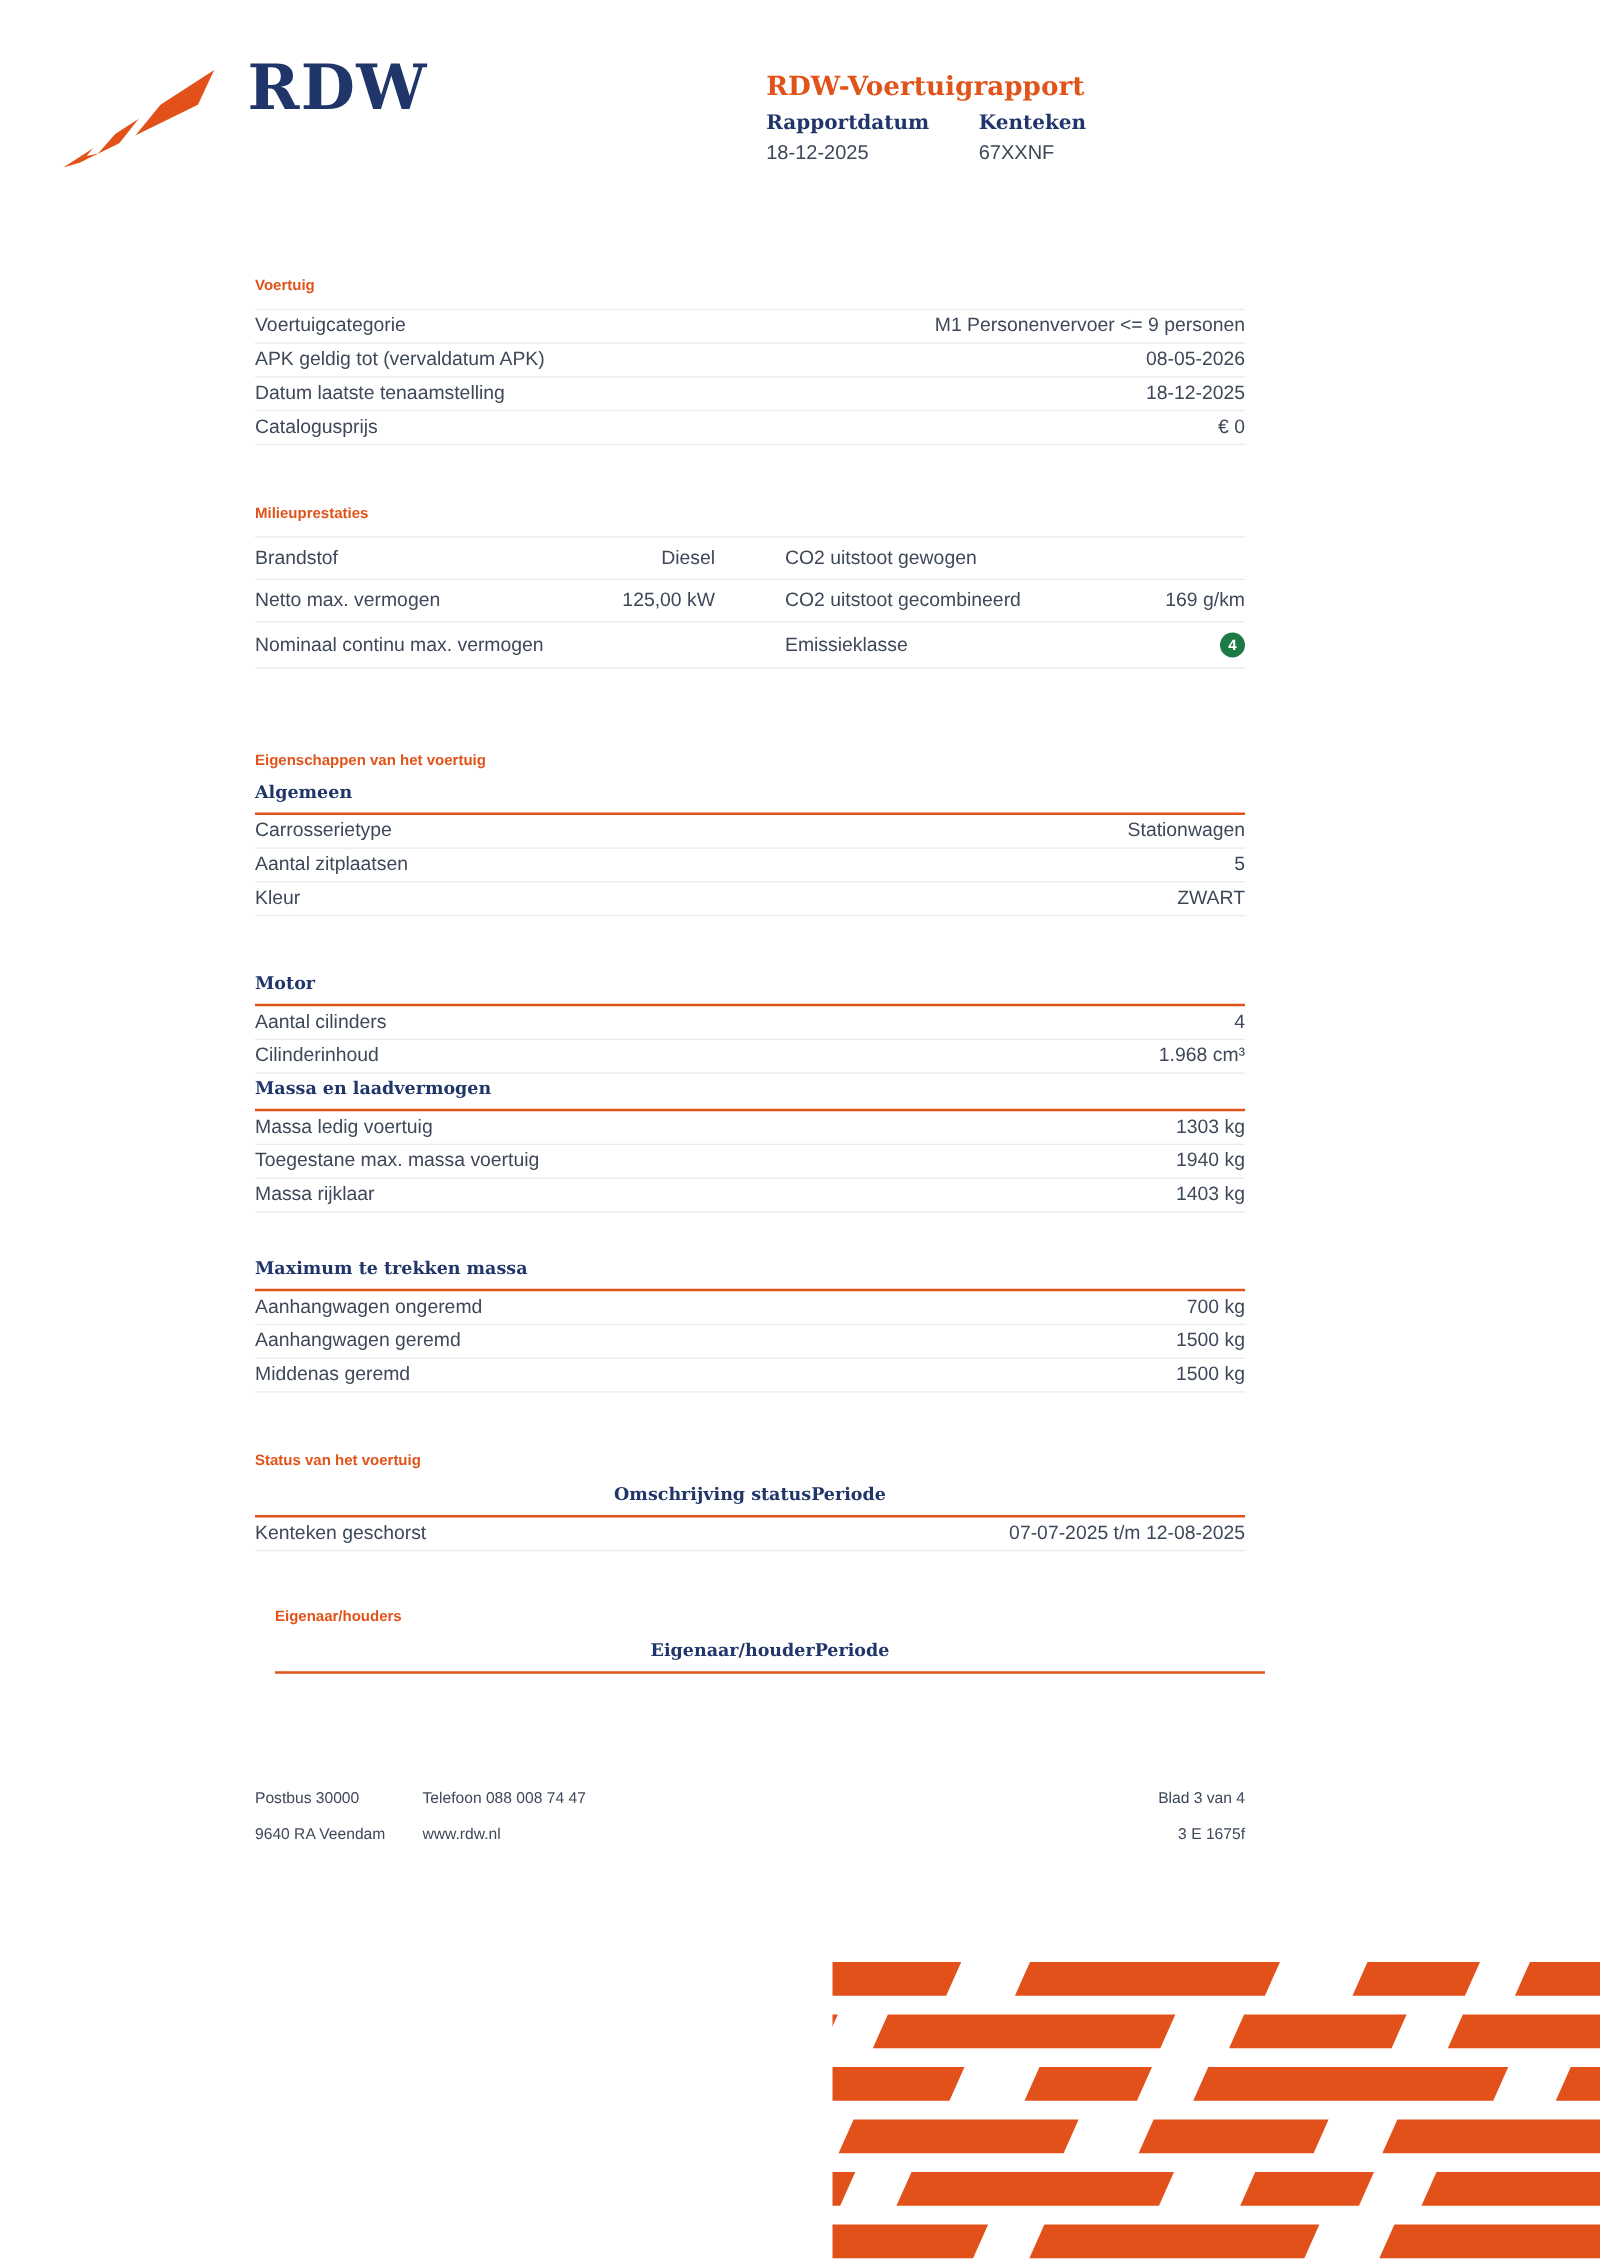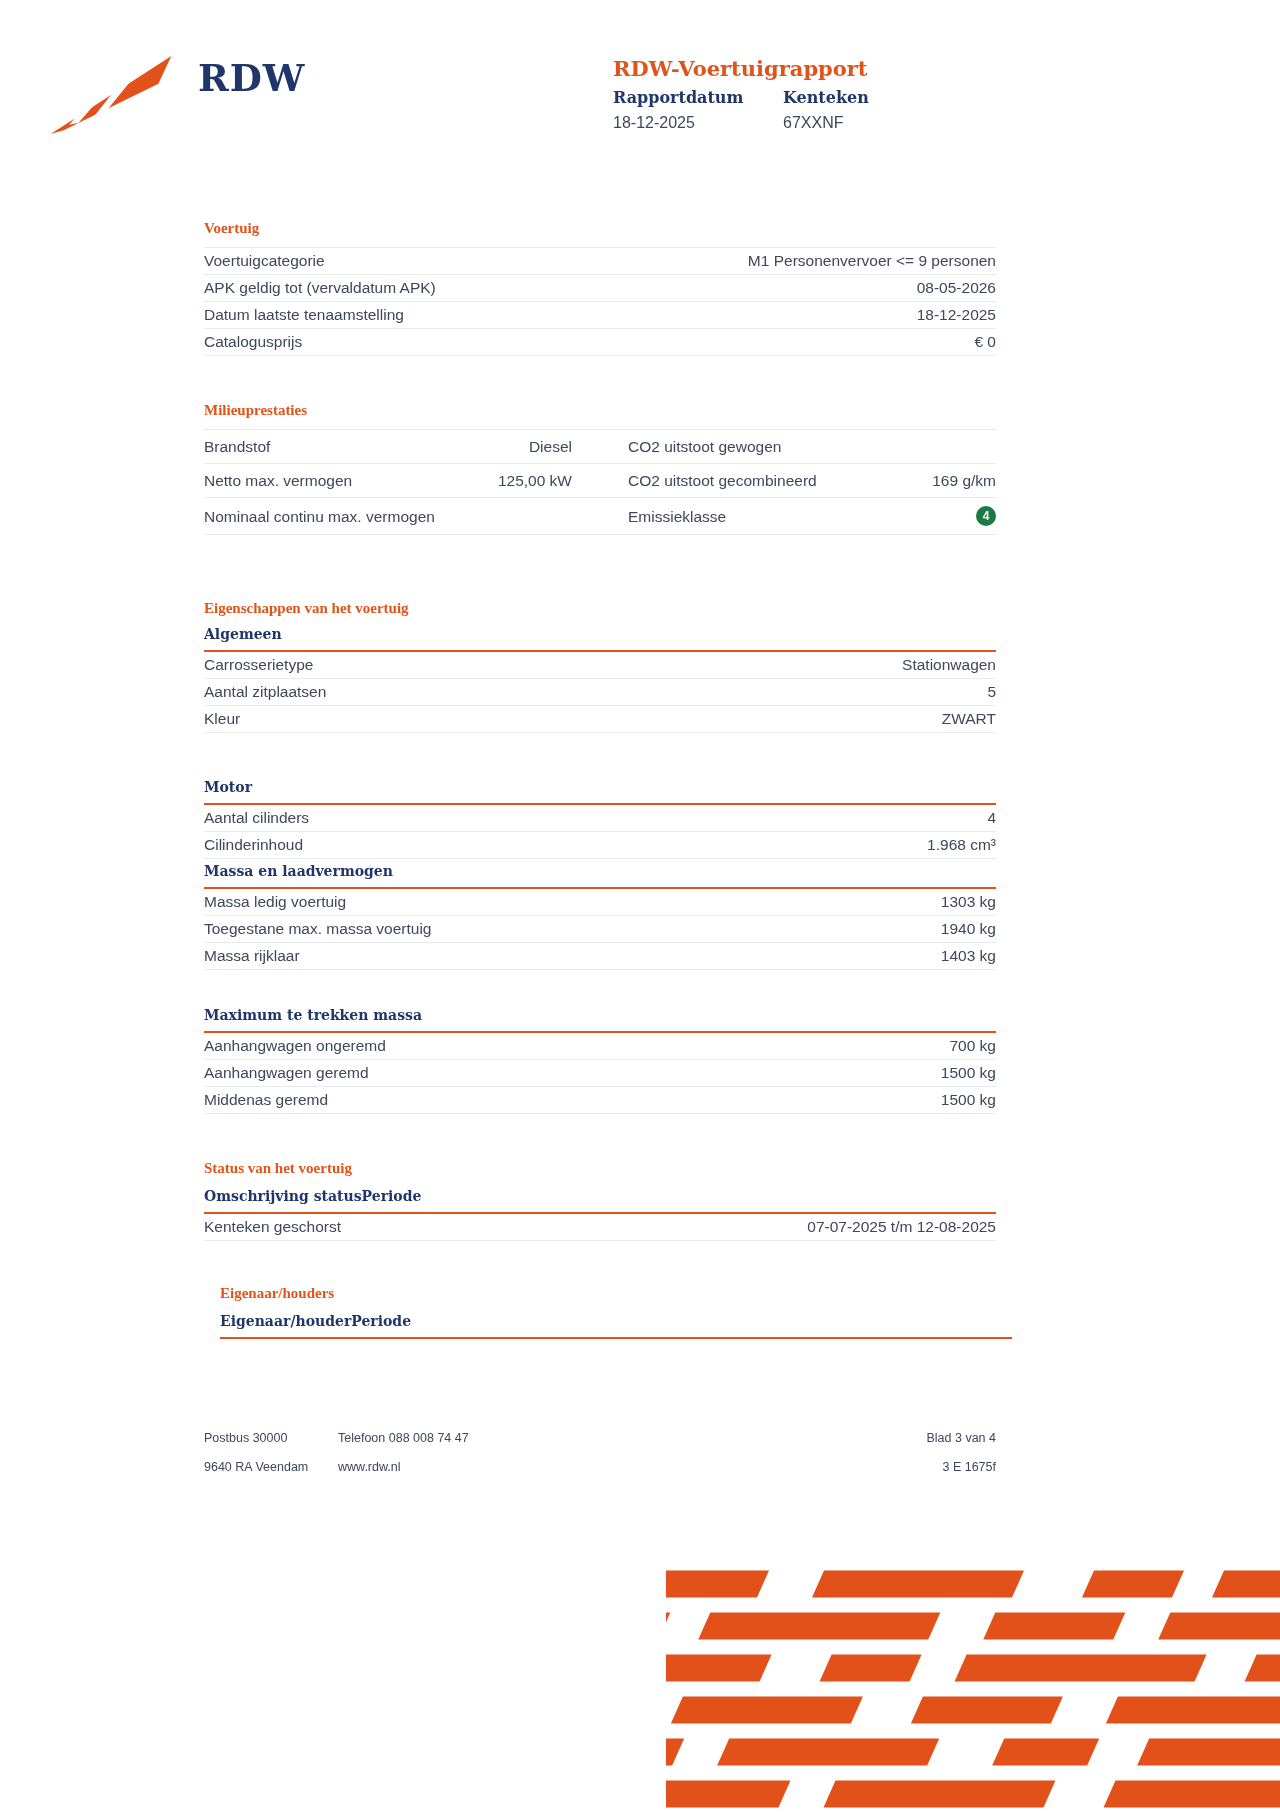--- a/index.html
+++ b/index.html
@@ -7,45 +7,45 @@
   body {
     font-family: "Liberation Sans", sans-serif;
     background: #ffffff;
     color: var(--text, #3E4859);
   }
   .page { position: relative; width: 1280px; height: 1812px; overflow: hidden; background: #fff; }
 
   
   .logo-mark { position: absolute; left: 50px; top: 56px; color: var(--pattern, #E2511A); }
   .wordmark {
-    position: absolute; left: 198px; top: 56px;
+    position: absolute; left: 198px; top: 40px;
     font-family: "DejaVu Serif", serif; font-weight: 700;
-    font-size: 37px; letter-spacing: 1px; color: var(--navy, #203569); text-align: center;
+    font-size: 50px; letter-spacing: 1px; color: var(--navy, #203569); text-align: center;
   }
   .title-block { position: absolute; left: 613px; top: 50px; width: 467px; }
   .report-title {
     font-family: "DejaVu Serif", serif; font-weight: 700;
     font-size: 21px; line-height: 38px; color: var(--accent, #E0541A);
   }
   .meta { display: flex; }
   .meta-col { width: 170px; }
   .meta-label { font-family: "DejaVu Serif", serif; font-weight: 700; font-size: 16px; color: var(--navy, #203569); }
   .meta-value { margin-top: 7px; font-size: 16px; color: var(--text, #3E4859); }
 
   
   .section { position: absolute; left: 204px; width: 792px; }
   #sec-voertuig      { top: 218px; }
   #sec-milieu        { top: 400px; }
   #sec-eigenschappen { top: 598px; height: 530px; }
   #sec-status        { top: 1158px; }
   #sec-eigenaar      { top: 1283px; margin-left: 16px; }
 
   .sec-heading {
-    font-family: Liberation Serif, serif; font-weight: 700;
-    font-size: 15px; line-height: 20px; color: var(--accent, #E0541A);
+    font-family: Liberation Sans, sans-serif; font-weight: 700;
+    font-size: 12px; line-height: 20px; color: var(--accent, #E0541A);
     margin-bottom: 9px;
   }
 
   .rows { border-top: 1px solid var(--line, #E8EAED); }
   .rows.no-top { border-top: none; }
   .row {
     display: flex; justify-content: space-between; align-items: center;
     padding: 5px 0; border-bottom: 1px solid var(--line, #E8EAED);
     font-size: 15.5px; line-height: 16px;
   }
@@ -69,21 +69,21 @@
   }
 
   
   .group { position: absolute; left: 0; right: 0; }
   .g1 { top: 27px; } .g2 { top: 180px; } .g3 { top: 264px; } .g4 { top: 408px; }
   .group-title, .cols-header {
     font-family: "DejaVu Serif", serif; font-weight: 700;
     font-size: 14px; line-height: 19px; color: var(--navy, #203569);
     padding-bottom: 6px; border-bottom: 2px solid var(--accent, #E0541A);
   }
-  .cols-header { display: flex; justify-content: flex-start; margin-top: 6px; }
+  .cols-header { display: flex; justify-content: center; margin-top: 6px; }
 
   
   .footer { position: absolute; left: 204px; top: 1432px; width: 792px; display: flex; align-items: center; }
   .footer p { font-size: 12.5px; line-height: 13px; margin-bottom: 16px; color: var(--text, #3E4859); }
   .f-col1 { width: 134px; }
   .f-col2 { flex: 1; }
   .f-col3 { text-align: right; }
 
   .pattern { position: absolute; right: -6px; bottom: -8px; color: var(--pattern, #E2511A); }
 </style>

